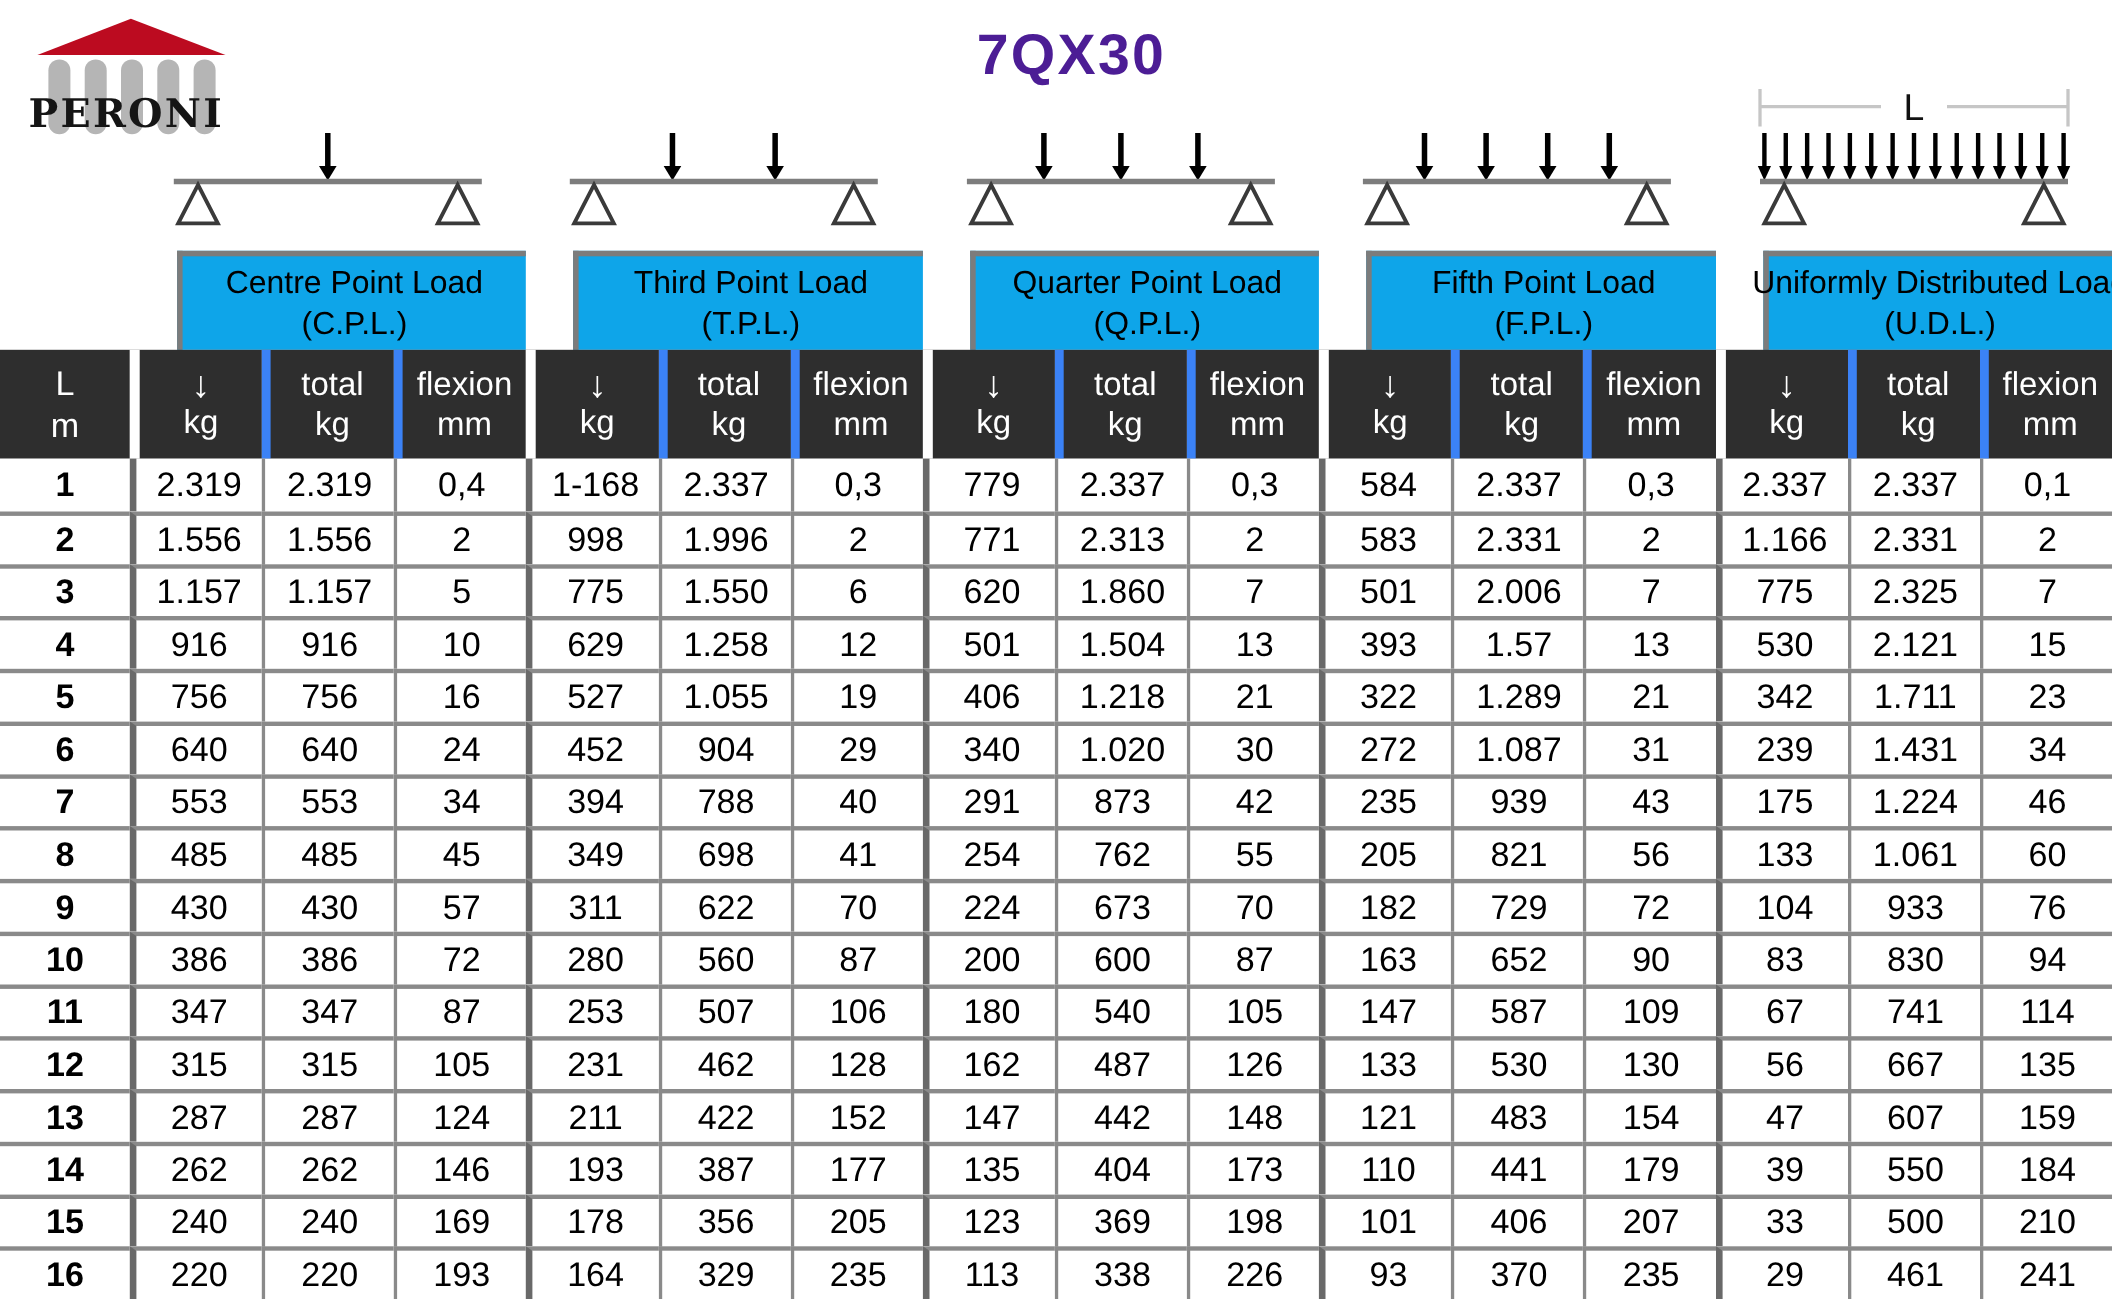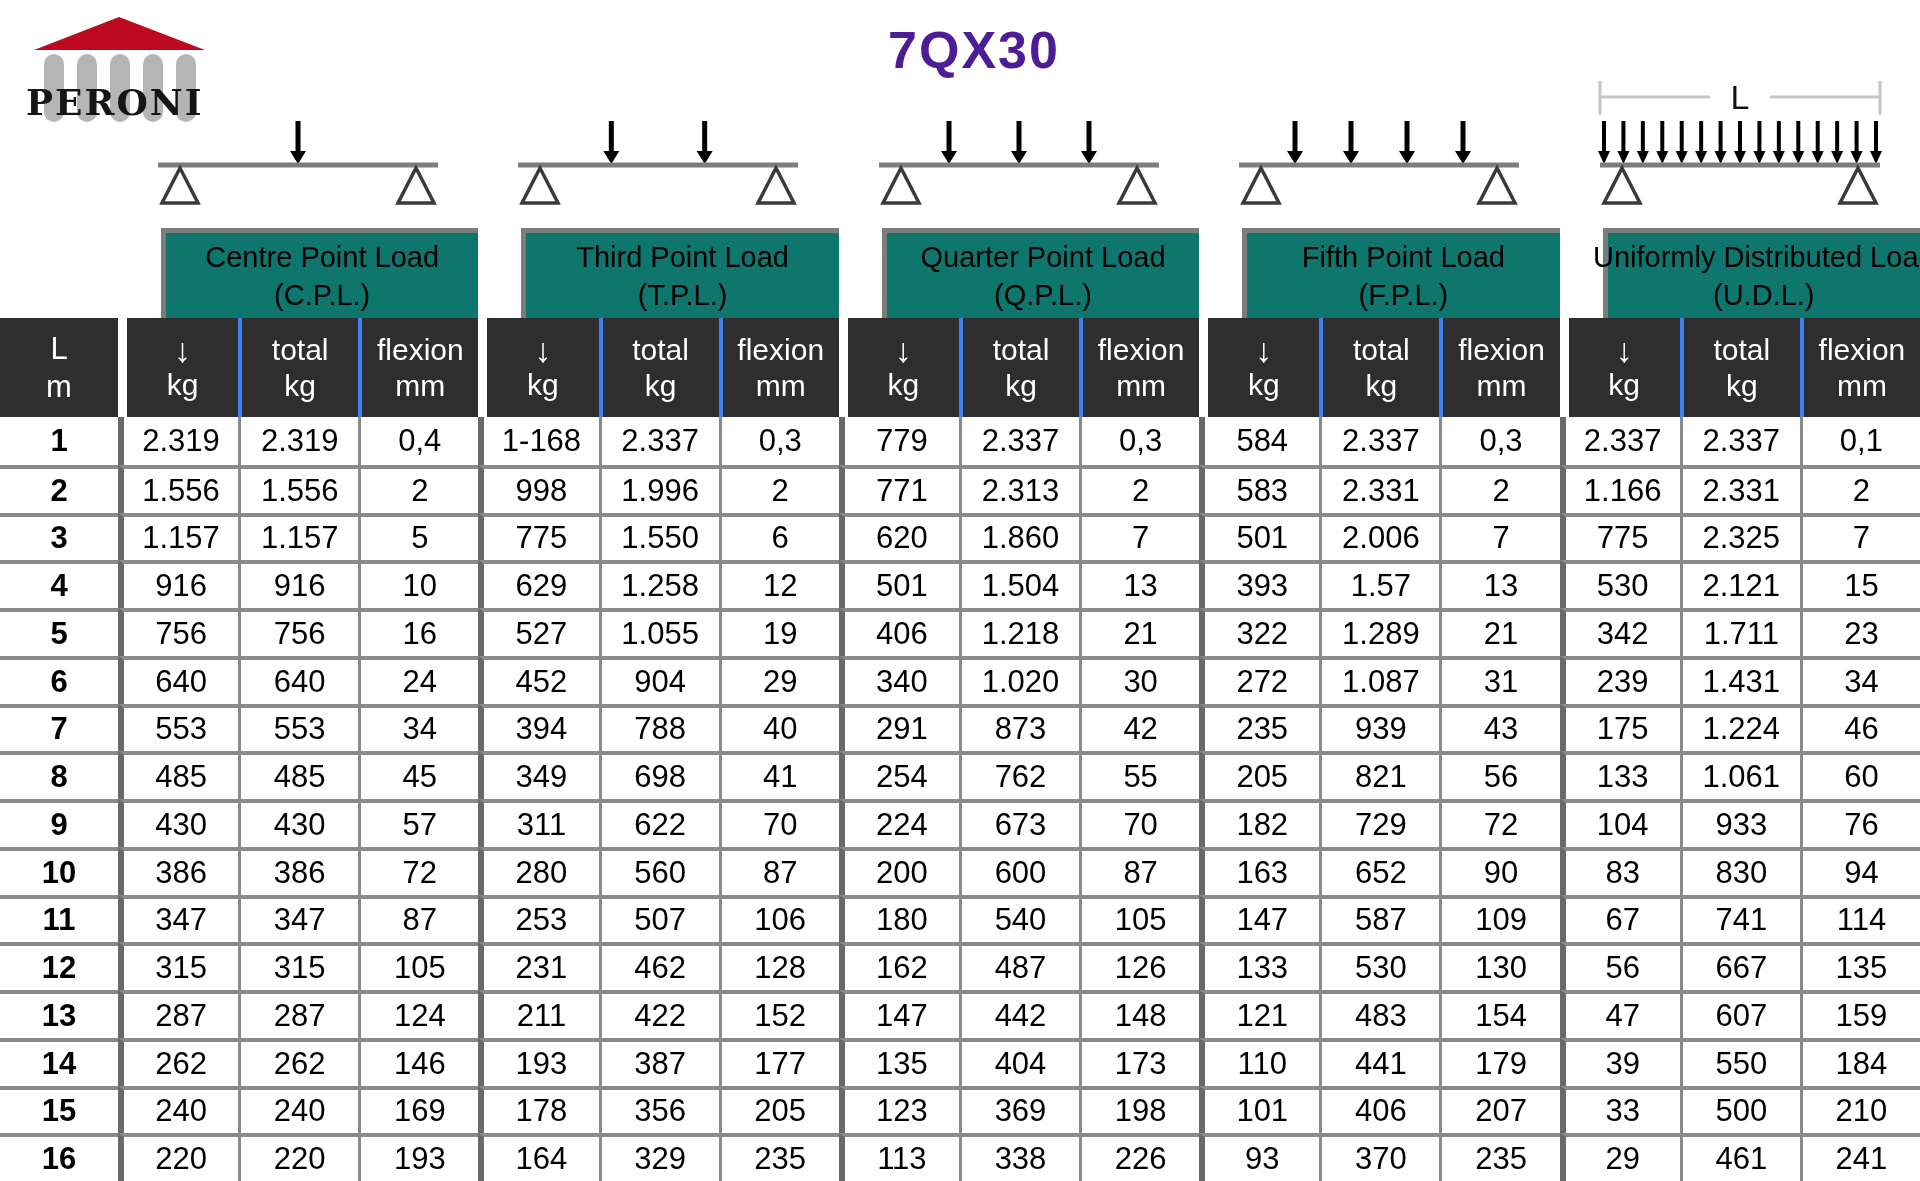--- a/index.html
+++ b/index.html
@@ -11,27 +11,27 @@
   .title{position:absolute;top:20px;left:0;width:100%;text-align:center;
          font-size:52px;font-weight:bold;color:#4c1d95;letter-spacing:2px;margin-left:14px;}
   .diagram{position:absolute;top:75px;width:360px;height:150px;}
 
   
   .grid{position:absolute;left:0;top:228px;width:1920px;height:953px;
         display:grid;grid-template-columns:118px repeat(15,1fr);
         grid-template-rows:90px 99px repeat(16,47.75px);}
   .grid>div{box-sizing:border-box;display:flex;align-items:center;justify-content:center;}
   .corner-empty{background:#fff;}
-  .ghead{grid-column:span 3;flex-direction:column;background:#0f766e;
+  .ghead{grid-column:span 3;flex-direction:column;background:#0ea5e9;
          border-top:5px solid #7c7c7c;border-left:5px solid #7c7c7c;
          font-size:29px;line-height:38px;text-align:left;white-space:nowrap;margin-left:43px;}
   .corner{background:#2e2e2e;color:#fff;flex-direction:column;
           font-size:31px;line-height:38px;}
   .shead{background:#2e2e2e;color:#fff;flex-direction:column;
-         border-left:4px solid #3b82f6;font-size:30px;line-height:36px;}
+         border-left:8px solid #3b82f6;font-size:30px;line-height:36px;}
   .shead.gs,.corner-gap{border-left:9px solid #fff;}
   .shead .arr{font-size:34px;line-height:34px;}
   .lcell{font-size:31px;font-weight:bold;border-top:4px solid #8a8a8a;background:#fff;}
   .dcell{font-size:31px;border-top:4px solid #8a8a8a;border-left:3px solid #8a8a8a;background:#fff;}
   .gstart{border-left:6px solid #696969;}
   .r1{border-top:none;}
 </style>
 </head>
 <body>
 

